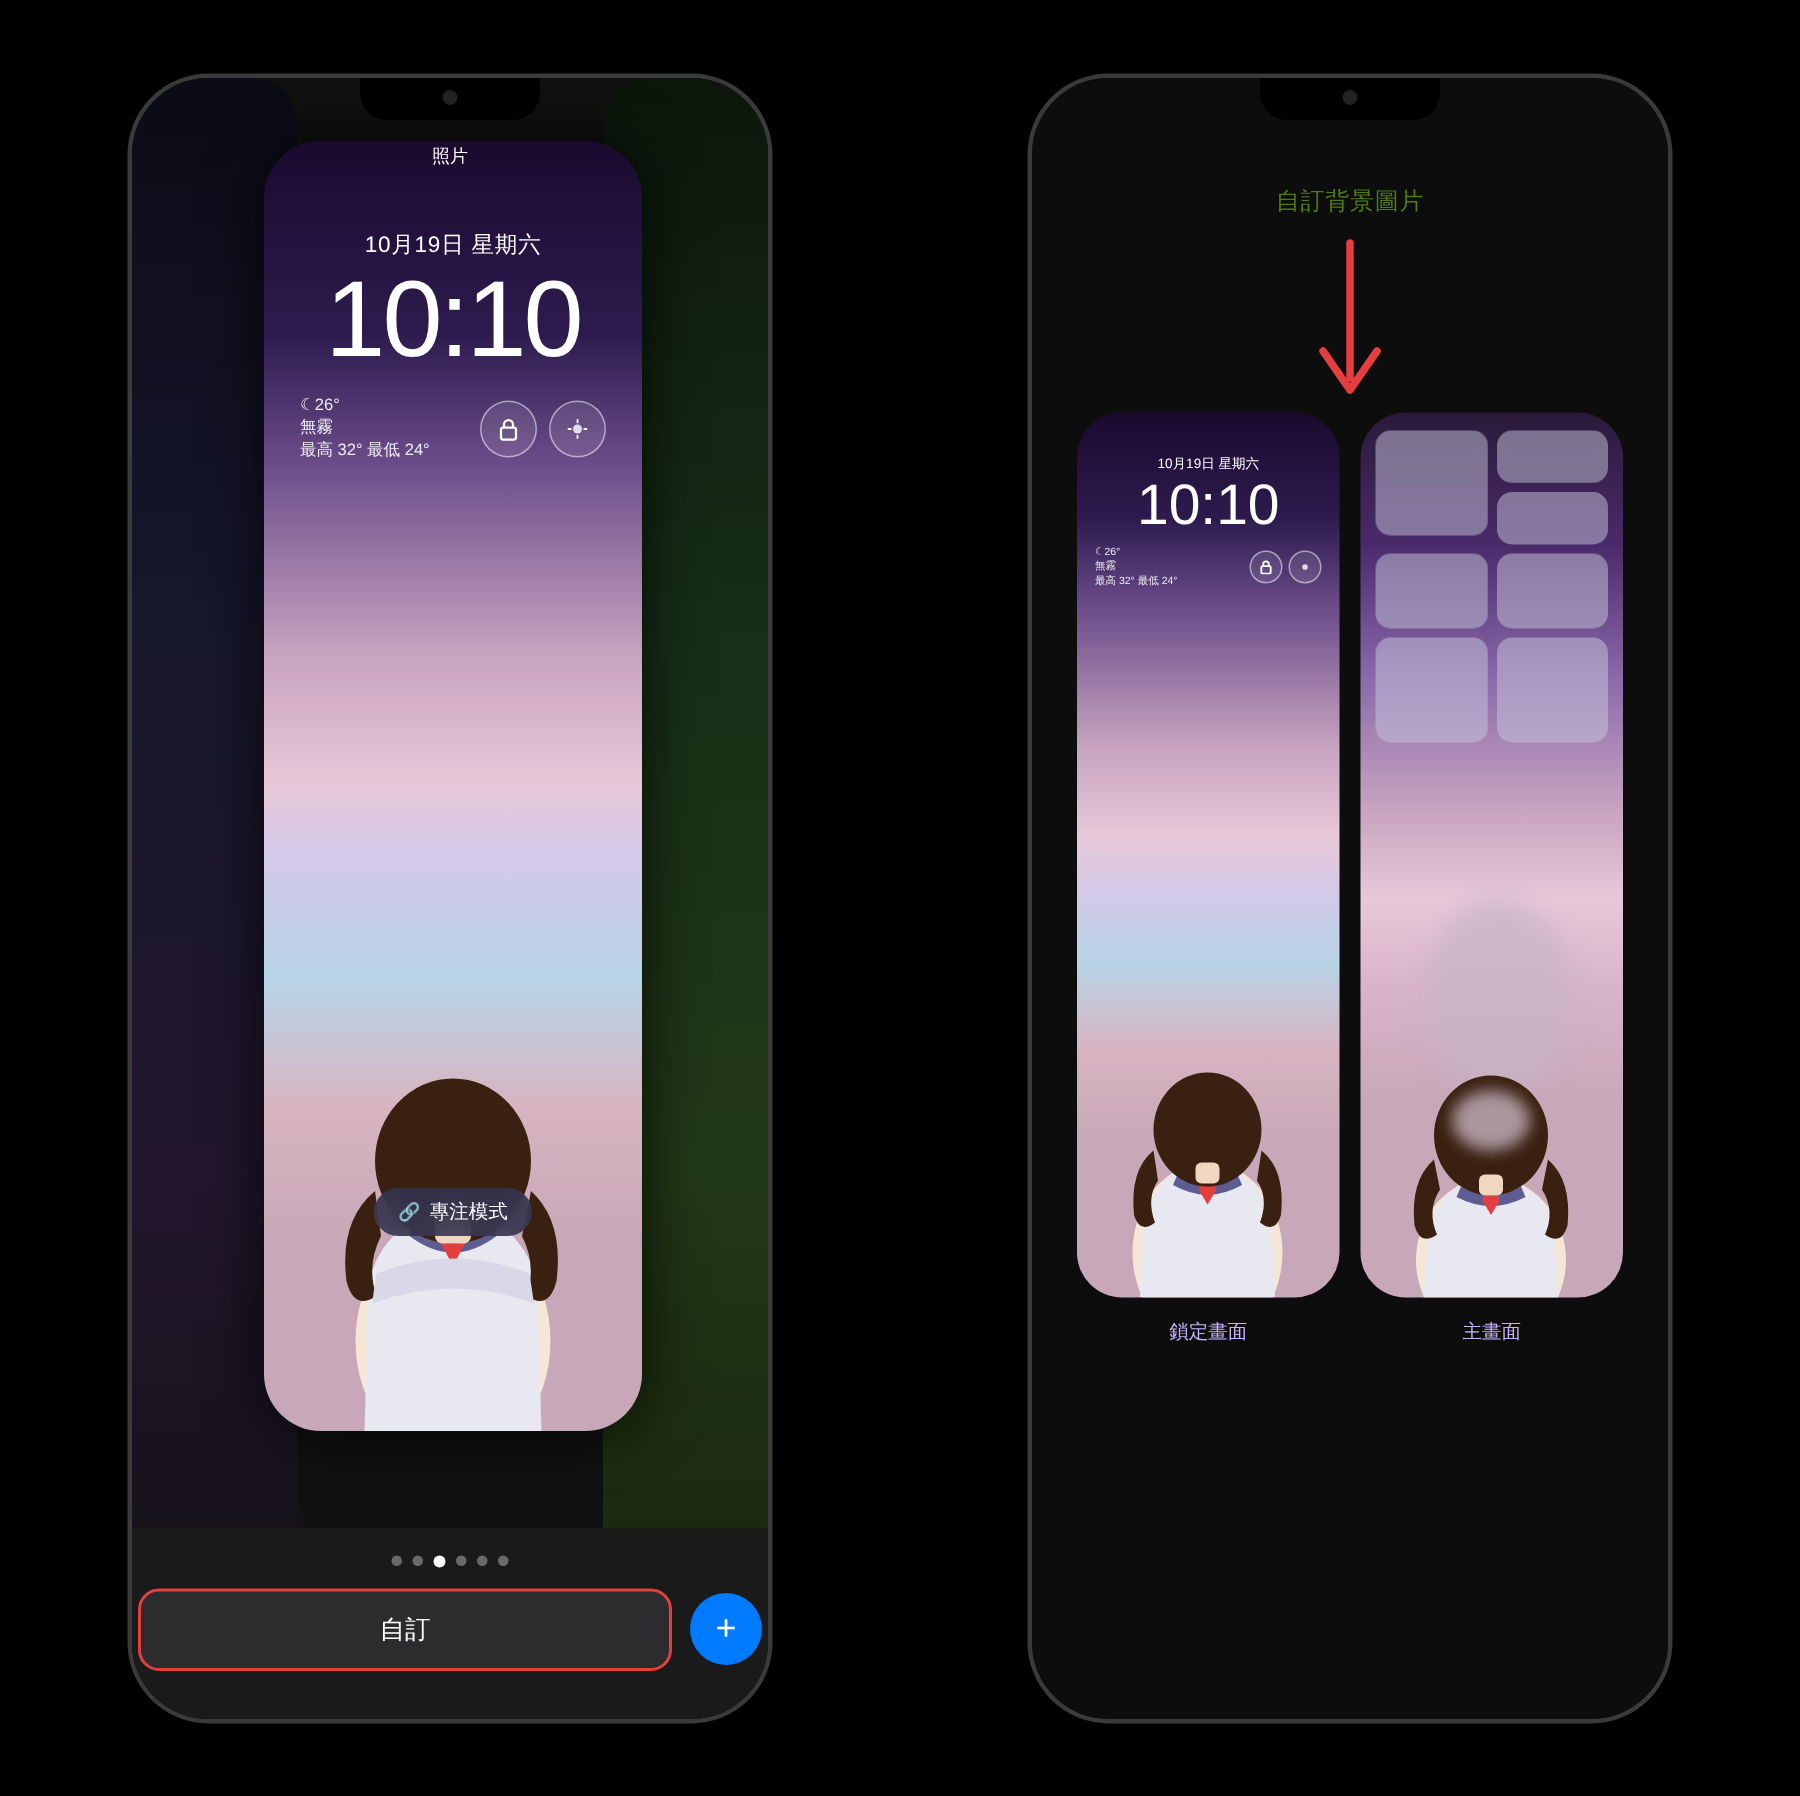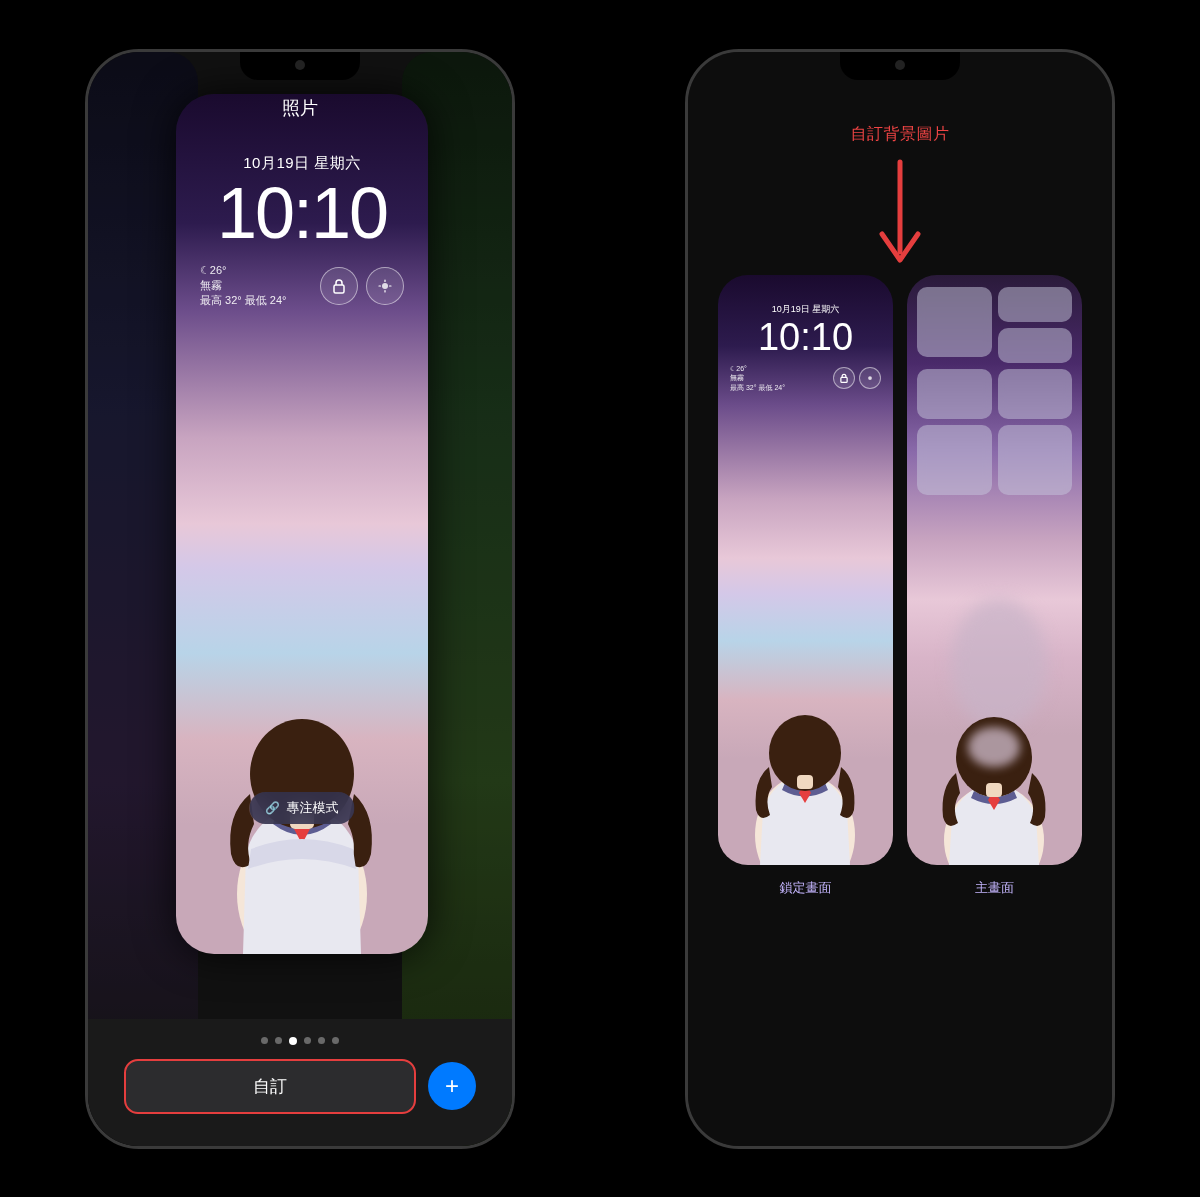--- a/index.html
+++ b/index.html
@@ -184,21 +184,21 @@
       font-size: 12px;
     }
 
     
     .phone-bottom-bar {
       position: absolute;
       bottom: 0;
       left: 0;
       width: 100%;
       background: #1a1a1a;
-      padding: 18px 36px 32px;
+      padding: 18px 4px 32px;
       display: flex;
       flex-direction: column;
       align-items: center;
       gap: 14px;
     }
 
     .dots-row {
       display: flex;
       gap: 7px;
       align-items: center;
@@ -270,21 +270,21 @@
       left: 0;
       width: 100%;
       height: 100%;
       background: #0d0d0d;
       display: flex;
       flex-direction: column;
       align-items: center;
     }
 
     .right-title {
-      color: #ef4444;
+      color: #4d7c0f;
       font-size: 16px;
       margin-top: 72px;
       font-weight: 400;
       letter-spacing: 0.5px;
     }
 
     .preview-cards-row {
       display: flex;
       gap: 14px;
       margin-top: 130px;
@@ -475,21 +475,21 @@
       <div class="dot"></div>
       <div class="dot"></div>
       <div class="dot"></div>
     </div>
     <div class="bottom-actions">
       <div class="customize-btn">自訂</div>
       <div class="add-btn">+</div>
     </div>
   </div>
 
-  <div style="position:absolute;top:44px;left:50%;transform:translateX(-50%);color:white;font-size:18px;font-weight:400;z-index:20;white-space:nowrap;">照片</div>
+  <div style="position:absolute;top:44px;left:50%;transform:translateX(-50%);color:white;font-size:12px;font-weight:400;z-index:20;white-space:nowrap;">照片</div>
 </div>
 
 <div class="phone-right">
   <div class="phone-notch"></div>
   <div class="phone-camera"></div>
 
   <div class="right-phone-content">
 
     <div class="right-title">自訂背景圖片</div>
 

